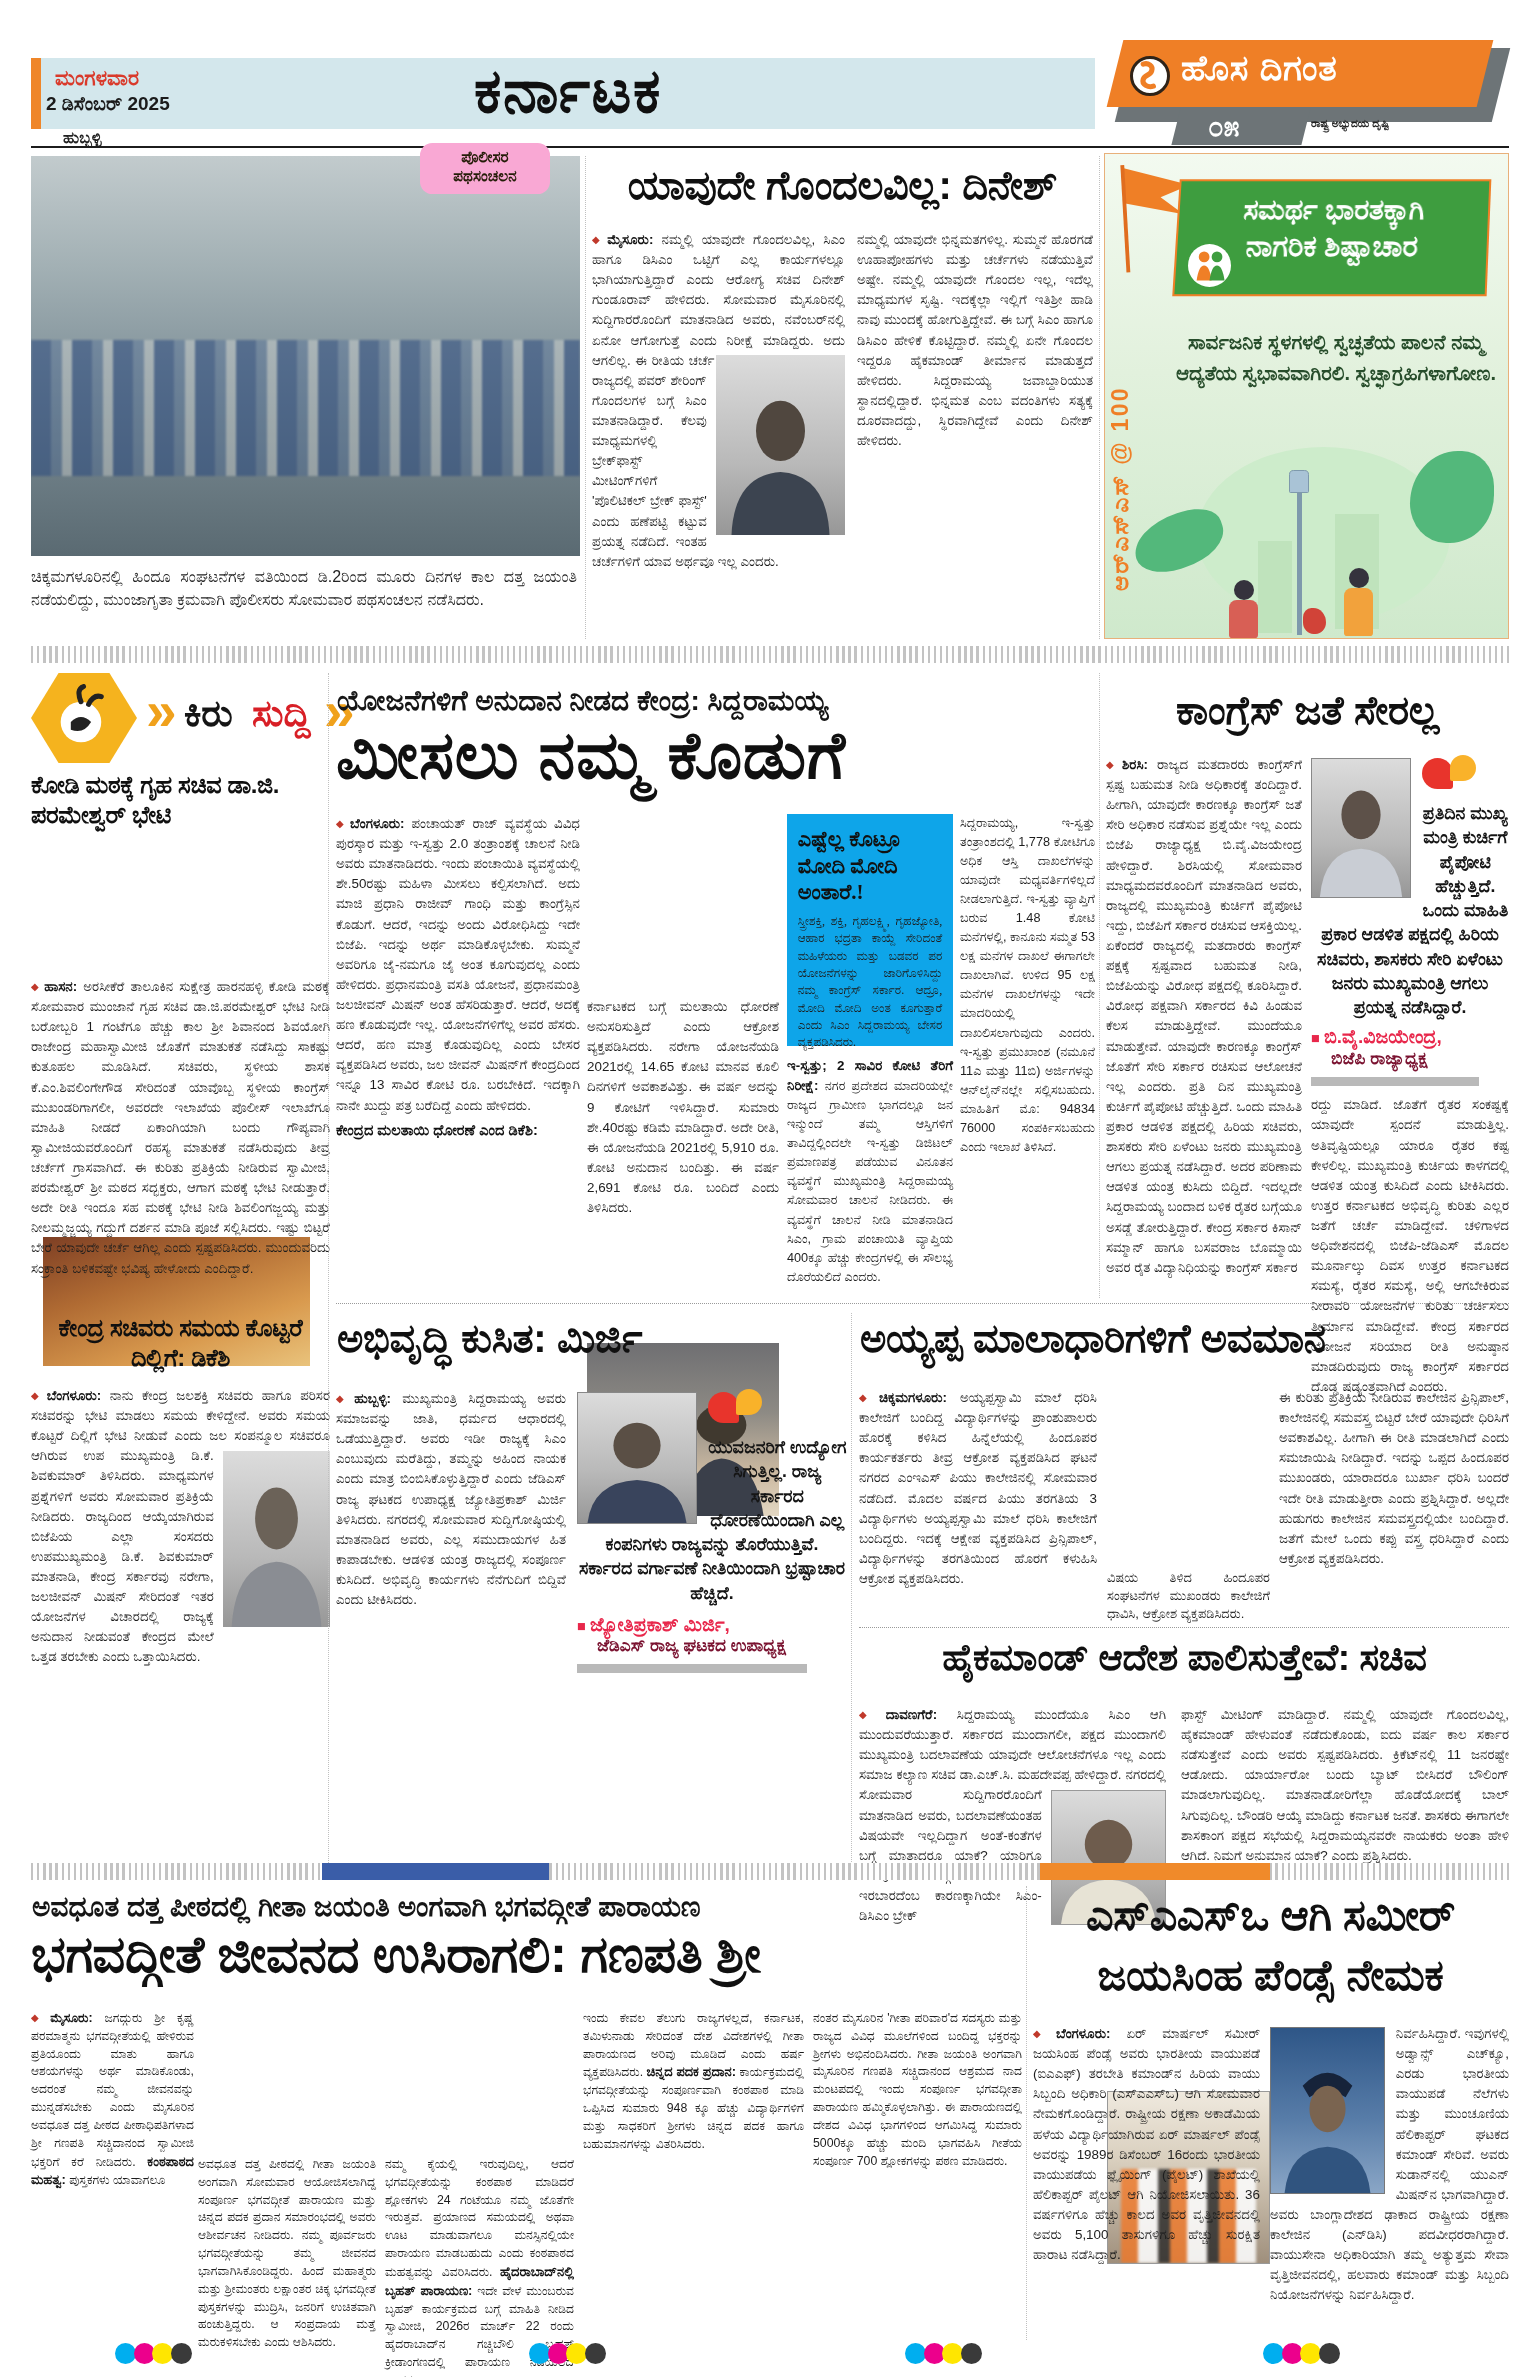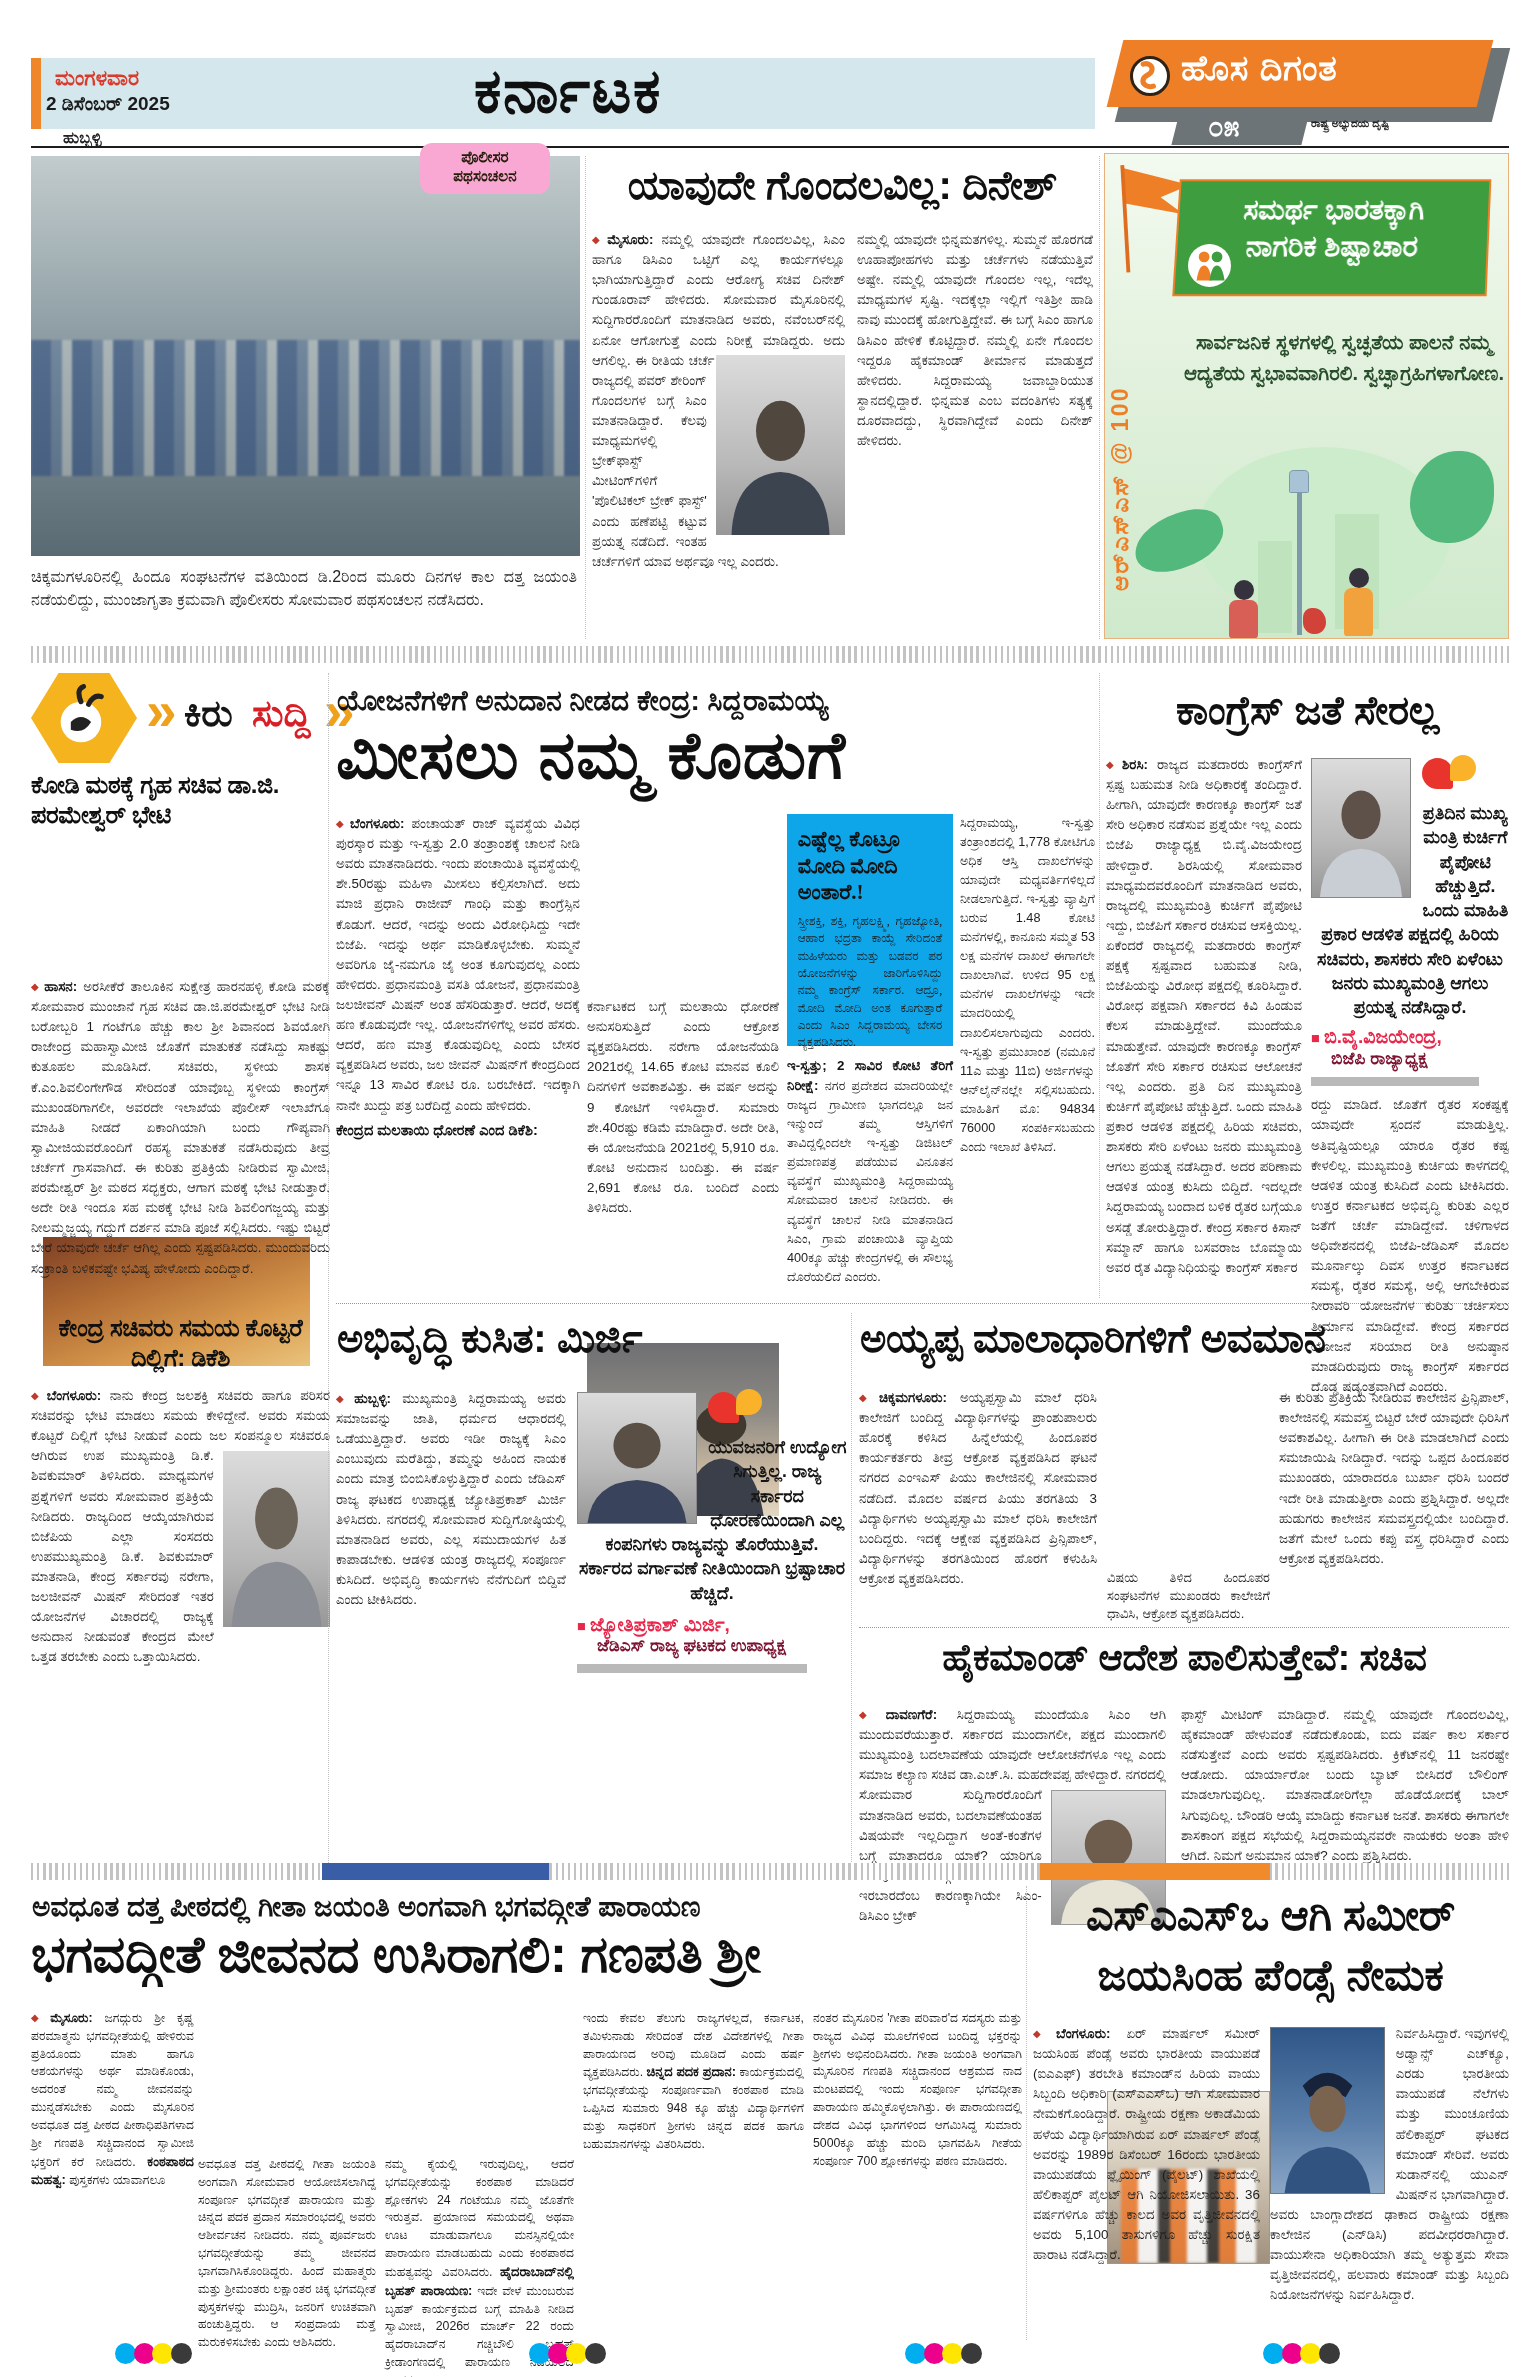--- a/index.html
+++ b/index.html
@@ -119,21 +119,21 @@
       <div style="text-align:center;color:#fff;font-size:29px;font-weight:900;line-height:1.3;">ನಾಗರಿಕ ಶಿಷ್ಟಾಚಾರ</div>
     </div>
     <div class="abs" style="left:83px;top:90px;width:43px;height:43px;border-radius:50%;background:#ffffff;">
       <svg viewBox="0 0 40 40" width="43" height="43">
           <circle cx="15" cy="12" r="5" fill="#ef7f26"></circle>
           <path d="M8 34 Q10 20 15 20 Q20 20 22 34 Z" fill="#ef7f26"></path>
           <circle cx="27" cy="12" r="5" fill="#3e9d3f"></circle>
           <path d="M20 34 Q22 20 27 20 Q32 20 34 34 Z" fill="#3e9d3f"></path>
         </svg>
     </div>
-    <div class="abs" style="left:78px;top:173px;width:322px;font-size:20px;line-height:1.55;font-weight:700;color:#274d2b;text-align:center;">ಸಾರ್ವಜನಿಕ ಸ್ಥಳಗಳಲ್ಲಿ ಸ್ವಚ್ಛತೆಯ ಪಾಲನೆ ನಮ್ಮ ಆದ್ಯತೆಯ ಸ್ವಭಾವವಾಗಿರಲಿ. ಸ್ವಚ್ಛಾಗ್ರಹಿಗಳಾಗೋಣ.</div>
+    <div class="abs" style="left:70px;top:173px;width:322px;font-size:20px;line-height:1.55;font-weight:700;color:#274d2b;text-align:center;">ಸಾರ್ವಜನಿಕ ಸ್ಥಳಗಳಲ್ಲಿ ಸ್ವಚ್ಛತೆಯ ಪಾಲನೆ ನಮ್ಮ ಆದ್ಯತೆಯ ಸ್ವಭಾವವಾಗಿರಲಿ. ಸ್ವಚ್ಛಾಗ್ರಹಿಗಳಾಗೋಣ.</div>
 
     <div class="blob" style="left:92px;top:293px;width:253px;height:176px;background:#cdeccb;"></div>
     <div class="treeblob" style="left:28px;top:360px;width:92px;height:54px;transform:rotate(-18deg);"></div>
     <div class="treeblob" style="left:305px;top:297px;width:84px;height:92px;"></div>
     <div class="bldg" style="left:230px;top:360px;width:44px;height:115px;"></div>
     <div class="bldg" style="left:153px;top:387px;width:34px;height:92px;"></div>
     <div class="abs" style="left:192px;top:328px;width:4.6px;height:153px;background:#7e99ac;"></div>
     <div class="abs" style="left:184px;top:316px;width:20px;height:23px;background:#a9c3d6;border-radius:4.6px 4.6px 1.5px 1.5px;border:1.5px solid #7e99ac;"></div>
     <div class="person-h" style="left:244px;top:414px;"></div>
     <div class="person-b" style="left:239px;top:434px;width:29px;height:48px;background:#f2a23c;"></div>

